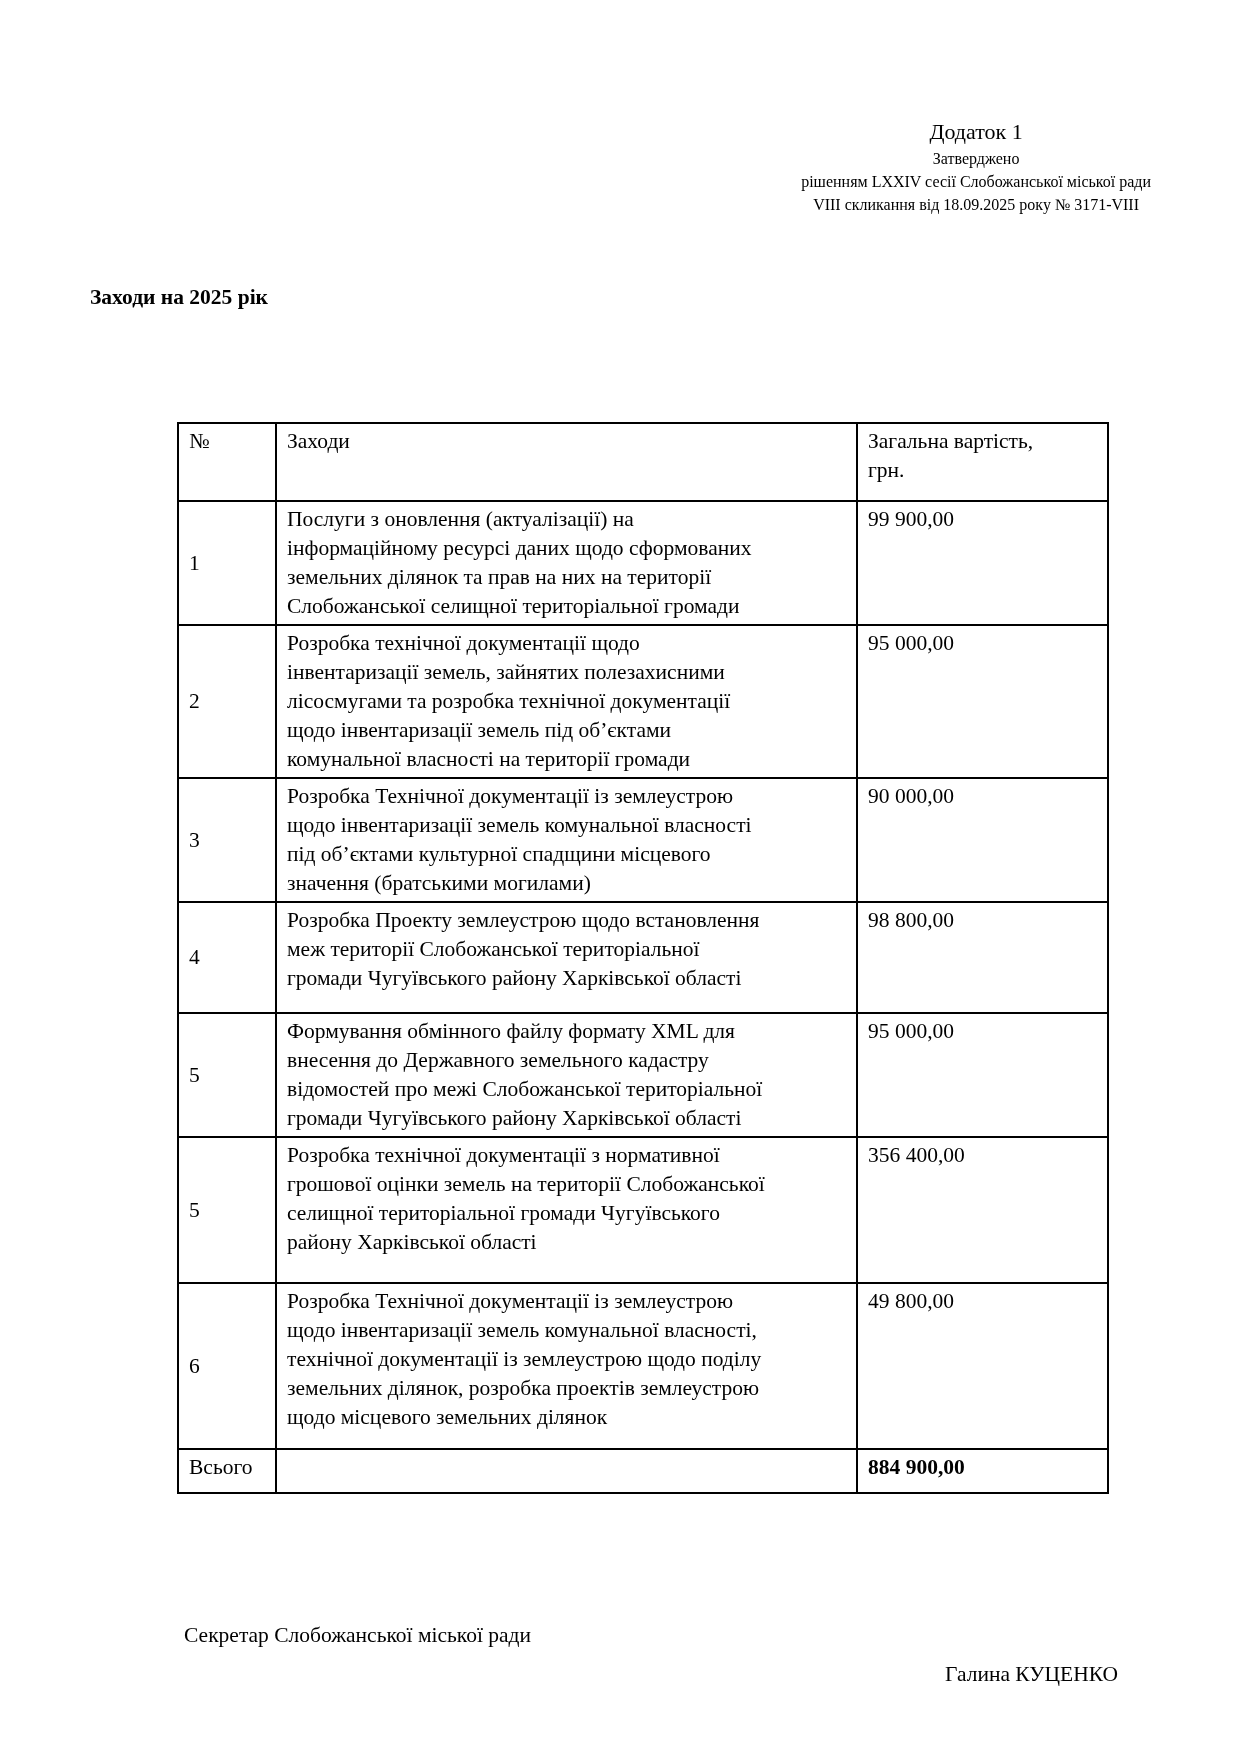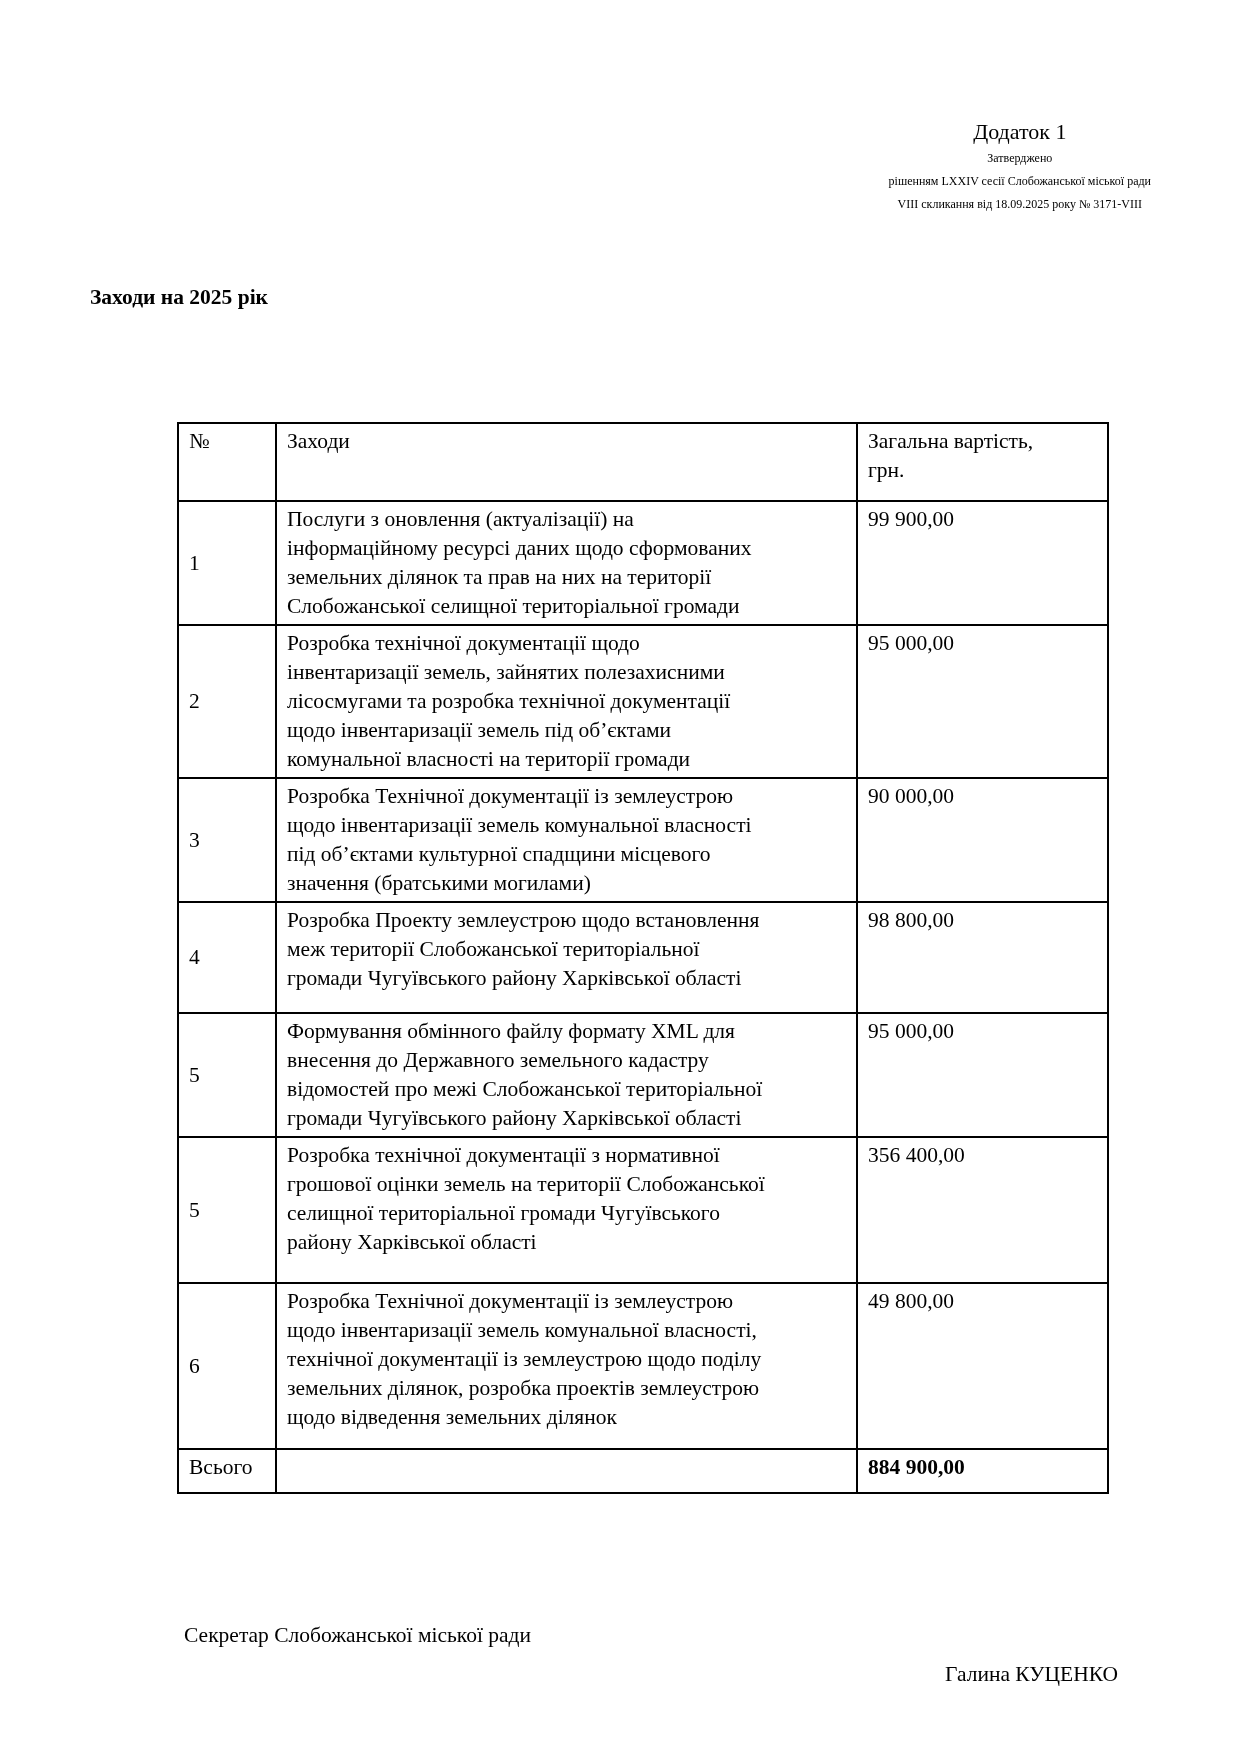--- a/index.html
+++ b/index.html
@@ -21,21 +21,21 @@
       top: 117px;
       text-align: center;
       line-height: 24px;
     }
     .approval .annex {
       font-size: 22px;
       line-height: 30px;
       margin-bottom: 0;
     }
     .approval .line {
-      font-size: 12px;
+      font-size: 16px;
       line-height: 23px;
     }
     .title-block {
       position: absolute;
       left: 0;
       right: 0;
       top: 282px;
       text-align: left;
       font-weight: bold;
       font-size: 21.5px;
@@ -176,21 +176,21 @@
     <td>356 400,00</td>
   </tr>
 
   <tr style="height:166px;">
     <td class="num">6</td>
     <td>
       <div>Розробка Технічної документації із землеустрою</div>
       <div>щодо інвентаризації земель комунальної власності,</div>
       <div>технічної документації із землеустрою щодо поділу</div>
       <div>земельних ділянок, розробка проектів землеустрою</div>
-      <div>щодо відведення земельних ділянок</div>
+      <div>щодо місцевого земельних ділянок</div>
     </td>
     <td>49 800,00</td>
   </tr>
 
   <tr style="height:44px;">
     <td>Всього</td>
     <td></td>
     <td class="bold">884 900,00</td>
   </tr>
 </tbody>

